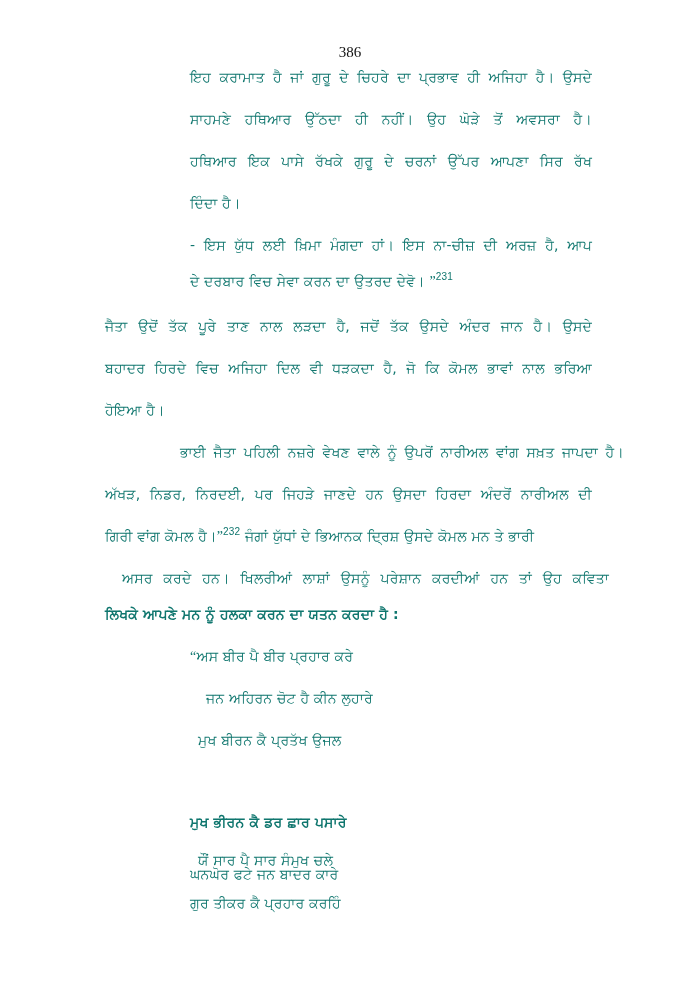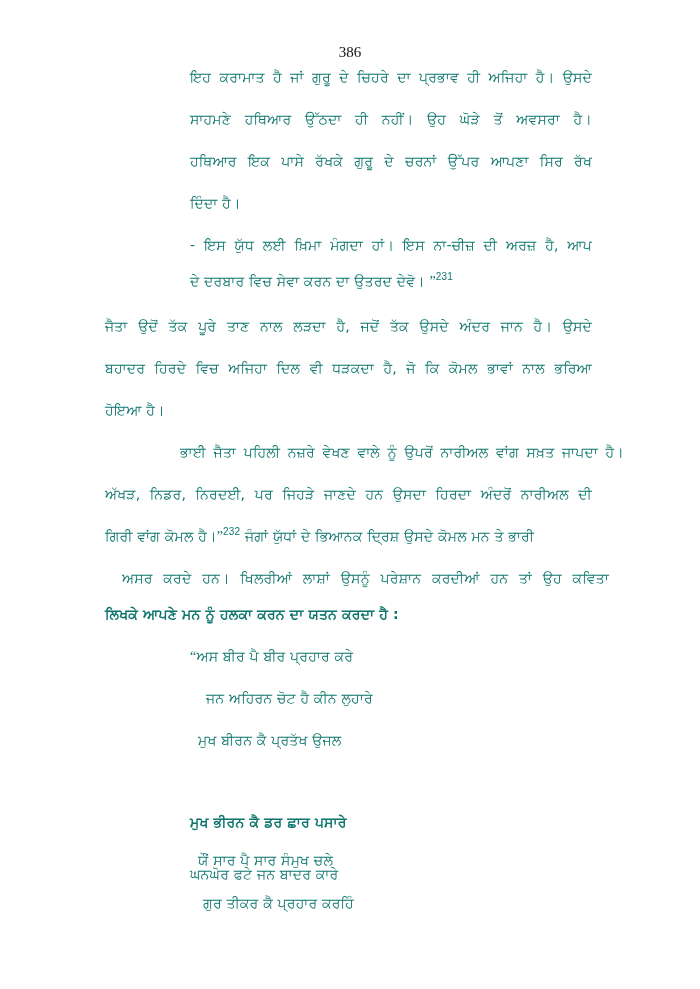--- a/index.html
+++ b/index.html
@@ -85,16 +85,16 @@
 
   <div>
     <div class="line" style="top:646px; left:190px;">
       <span class="q">“</span><span>ਅਸ ਬੀਰ ਪੈ ਬੀਰ ਪ੍ਰਹਾਰ ਕਰੇ</span>
     </div>
     <div class="line" style="top:688px; left:190px;margin-left:16px;">ਜਨ ਅਹਿਰਨ ਚੋਟ ਹੈ ਕੀਨ ਲੁਹਾਰੇ</div>
     <div class="line" style="top:730px; left:190px;margin-left:8px;">ਮੁਖ ਬੀਰਨ ਕੈ ਪ੍ਰਤੱਖ ਉਜਲ</div>
     <div class="line" style="top:812px; left:190px;font-weight:bold;">ਮੁਖ ਭੀਰਨ ਕੈ ਡਰ ਛਾਰ ਪਸਾਰੇ</div>
     <div class="line" style="top:814px; left:198px;margin-top:36px;">ਯੌਂ ਸਾਰ ਪੈ ਸਾਰ ਸੰਮੁਖ ਚਲੇ</div>
     <div class="line" style="top:856px; left:190px;margin-top:8px;">ਘਨਘੋਰ ਫਟੇ ਜਨ ਬਾਦਰ ਕਾਰੇ</div>
-    <div class="line" style="top:893px; left:203px;text-align:center;">ਗੁਰ ਤੀਕਰ ਕੈ ਪ੍ਰਹਾਰ ਕਰਹਿੰ</div>
+    <div class="line" style="top:893px; left:190px;text-align:center;">ਗੁਰ ਤੀਕਰ ਕੈ ਪ੍ਰਹਾਰ ਕਰਹਿੰ</div>
   </div>
 
 </div>
 
 </body></html>

